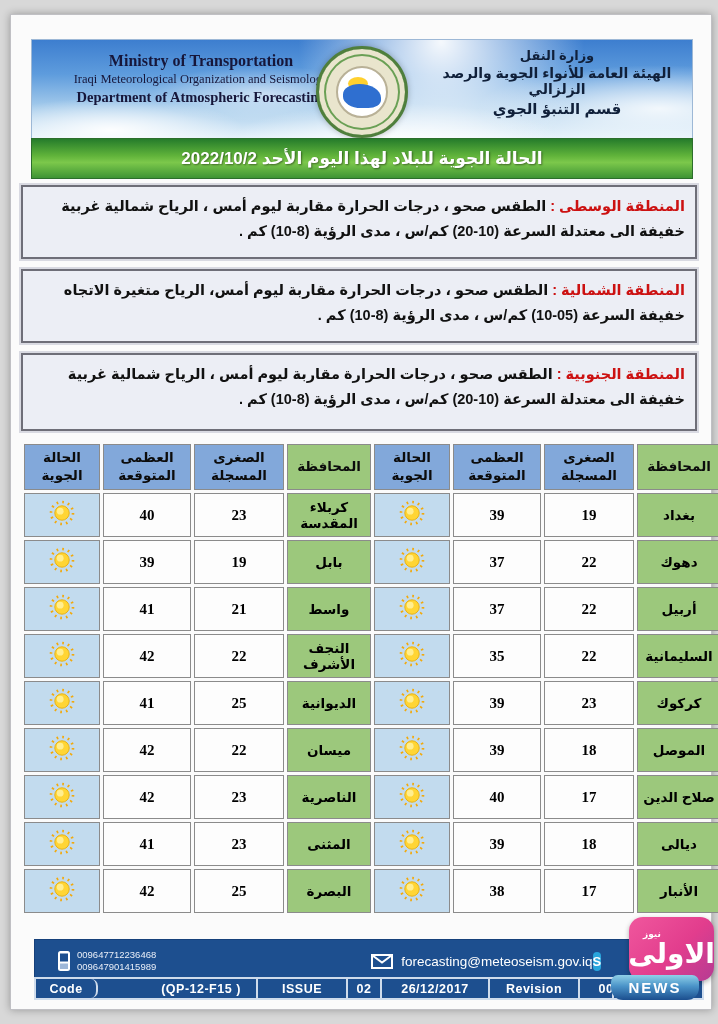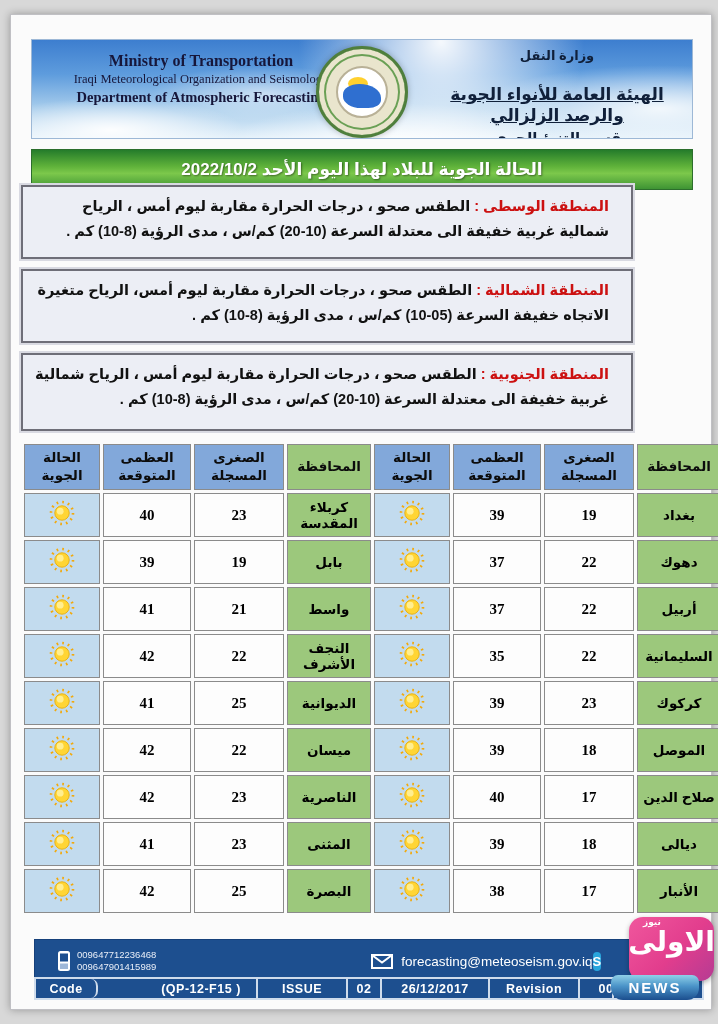--- a/index.html
+++ b/index.html
@@ -14,39 +14,39 @@
       radial-gradient(ellipse 240px 55px at 55% 104%, rgba(255,255,255,.9), transparent 70%),
       radial-gradient(ellipse 260px 62px at 95% 70%, rgba(255,255,255,.85), transparent 70%),
       radial-gradient(ellipse 160px 40px at 35% 55%, rgba(255,255,255,.55), transparent 70%),
       linear-gradient(180deg,#3d7ecf 0%,#5e9cdd 35%,#a8cdec 70%,#e4f1fa 100%);}
   .org-en{position:absolute;left:14px;top:12px;width:310px;text-align:center;font-family:"Liberation Serif","DejaVu Serif",serif;color:#16163a;}
   .org-en .l1{font-size:16px;font-weight:bold;}
   .org-en .l2{font-size:12.5px;margin-top:2px;}
   .org-en .l3{font-size:14.5px;font-weight:bold;margin-top:2px;}
   .org-ar{position:absolute;right:10px;top:8px;width:250px;text-align:center;direction:rtl;color:#10203a;font-weight:bold;}
   .org-ar .l1{font-size:13px;}
-  .org-ar .l2{font-size:17px;margin-top:21px;text-decoration:underline;}
+  .org-ar .l2{font-size:14px;margin-top:2px;}
   .org-ar .l3{font-size:15px;margin-top:3px;}
   .logo{position:absolute;left:50%;top:6px;transform:translateX(-50%);width:86px;height:86px;border-radius:50%;
     background:#e9e5cd;border:3px solid #4f7f3c;
     box-shadow:inset 0 0 0 5px #e9e5cd, inset 0 0 0 7px #6aa055, 0 0 6px rgba(0,0,0,.25);
     display:flex;align-items:center;justify-content:center;}
   .logo-inner{width:48px;height:48px;border-radius:50%;background:#fff;border:2px solid #b9b197;position:relative;overflow:hidden;}
   .logo-sun{position:absolute;left:10px;top:9px;width:20px;height:13px;background:#ffd02e;border-radius:50%;}
   .logo-mount{position:absolute;left:5px;top:16px;width:38px;height:24px;background:#2f6fd0;border-radius:45% 60% 35% 50%;}
 
   
   .banner{position:absolute;left:20px;top:123px;width:660px;height:39px;
     background:linear-gradient(180deg,#257c2b 0%,#5fb23a 42%,#7cc84b 60%,#3e9434 100%);
-    display:flex;align-items:center;justify-content:center;border:1px solid #2c6e2c;margin-top:11px;}
+    display:flex;align-items:center;justify-content:center;border:1px solid #2c6e2c;}
   .banner span{color:#fff;font-weight:bold;font-size:17px;direction:rtl;text-shadow:1px 1px 2px rgba(0,0,0,.45);}
 
   
-  .region-box{position:absolute;left:10px;width:612px;background:#eceef5;border:2px solid #6e6e78;
-    box-shadow:0 0 0 2px #d9dae2;direction:rtl;text-align:right;padding:7px 22px 0 10px;box-sizing:border-box;
+  .region-box{position:absolute;left:10px;width:676px;background:#eceef5;border:2px solid #6e6e78;
+    box-shadow:0 0 0 2px #d9dae2;direction:rtl;text-align:right;padding:7px 10px 0 10px;box-sizing:border-box;
     font-size:14.5px;font-weight:bold;color:#111;line-height:1.75;}
   .region-box .lbl{color:#cc1111;}
   #region-0{top:170px;height:74px;}
   #region-1{top:254px;height:74px;}
   #region-2{top:338px;height:78px;}
 
   
   table.weather{position:absolute;left:10px;top:426px;width:680px;border-spacing:3px;direction:rtl;table-layout:fixed;}
   table.weather th,table.weather td{border:1px solid #8b8b8b;text-align:center;vertical-align:middle;padding:1px 3px;}
   table.weather th{background:#82a8da;font-size:13.5px;font-weight:bold;color:#0c0c0c;height:42px;line-height:1.3;}
@@ -69,21 +69,21 @@
   .code-cell{color:#fff;font-weight:bold;font-size:12.5px;letter-spacing:.5px;display:flex;align-items:center;justify-content:center;
     border-right:2px solid #cfdcec;box-sizing:border-box;white-space:nowrap;}
   .code-cell:last-child{border-right:none;}
   .cc0{width:62px;border-radius:7px;} .cc1{width:112px;margin-left:48px;} .cc2{width:90px;} .cc3{width:34px;} .cc4{width:108px;}
   .cc5{width:90px;} .cc6{width:34px;padding-left:20px;} .cc7{flex:1;}
 
   
   .watermark{position:absolute;left:596px;top:902px;width:104px;height:90px;z-index:5;}
   .wm-square{position:absolute;left:22px;top:0;width:85px;height:64px;border-radius:14px;
     background:linear-gradient(135deg,#f0579d 0%,#e23d8d 55%,#b53b93 100%);
-    display:flex;flex-direction:column;align-items:center;color:#fff;box-shadow:0 2px 5px rgba(0,0,0,.3);}
+    display:flex;flex-direction:column;align-items:center;justify-content:center;color:#fff;box-shadow:0 2px 5px rgba(0,0,0,.3);}
   .wm-small{font-size:9px;font-weight:bold;direction:rtl;align-self:flex-start;margin-left:14px;margin-bottom:-2px;}
   .wm-big{font-size:28px;font-weight:bold;direction:rtl;}
   .wm-news{position:absolute;left:4px;top:58px;width:88px;height:25px;border-radius:7px 7px 12px 12px;
     background:linear-gradient(180deg,#8fd0e8 0%,#4a93c8 45%,#1b4e8e 100%);
     display:flex;align-items:center;justify-content:center;color:#fff;font-weight:bold;font-size:15px;letter-spacing:2px;}
 </style>
 </head>
 <body>
 
 <div class="page">

